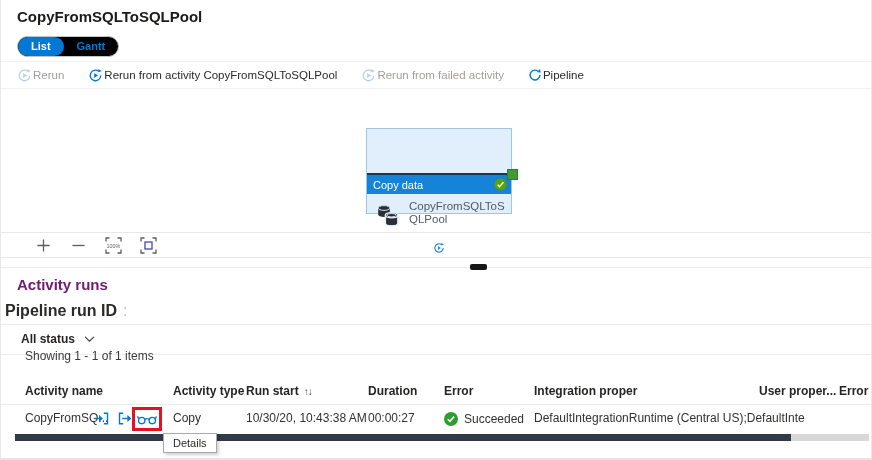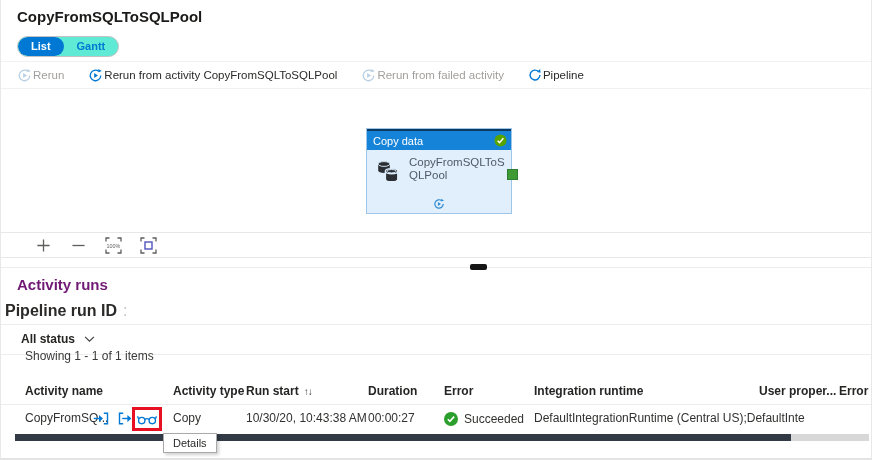--- a/index.html
+++ b/index.html
@@ -7,39 +7,39 @@
   .app {
     position:relative; width:872px; height:460px; background:#fff;
     font-family:"Liberation Sans","DejaVu Sans",sans-serif; color:#323130;
     overflow:hidden; border-left:1px solid #e8e8e8; border-right:1px solid #e8e8e8;
     border-bottom:2px solid #e3e3e3;
   }
   .page-title { position:absolute; top:8px; left:16px; font-size:15px; font-weight:700; color:#1c1b1a; }
 
   
   .view-tabs { position:absolute; top:36px; left:16px; height:21px; display:flex;
-    border:1px solid #c3c3c3; border-radius:11px; background:#5eead4; overflow:hidden; }
+    border:1px solid #c3c3c3; border-radius:11px; background:#000000; overflow:hidden; }
   .vtab { font-size:11px; font-weight:600; line-height:19px; padding:0 13px; color:var(--accent,#0078d4); cursor:pointer; }
   .vtab.active { background:var(--accent,#0078d4); color:#fff; border-radius:10px; }
 
   
   .toolbar { position:absolute; top:61px; left:0; right:0; height:28px;
     border-top:1px solid #f1f1f1; border-bottom:1px solid #f1f1f1;
     display:flex; align-items:center; padding-left:16px; gap:24px; font-size:11.5px; }
   .tb-item { display:flex; align-items:center; gap:1px; color:#2b2a29; white-space:nowrap; cursor:pointer; }
   .tb-item .ic { display:inline-flex; color:var(--accent,#0078d4); }
   .tb-item.disabled { color:#a19f9d; cursor:default; }
   .tb-item.disabled .ic { color:#b9cfe3; }
 
   
   .canvas { position:absolute; top:90px; left:0; right:0; height:142px; background:#fff; }
   .node { position:absolute; left:365px; top:38px; width:146px; height:86px;
     border:1px solid var(--node-border,#9dc6e8); background:var(--node-body,#e0effb); }
   .node-header { height:21px; background:var(--node-header,#1584d8); border-top:2px solid #0c3a61;
-    display:flex; align-items:center; padding:0 4px 0 6px; color:#fff; font-size:11px; }
+    display:flex; align-items:center; padding:0 4px 0 6px; color:#fff; font-size:11px;margin-top:44px; }
   .node-check { margin-left:auto; display:inline-flex; color:var(--node-check-green,#57a300); }
   .node-body { position:relative; height:63px; }
   .db-icon { position:absolute; left:8px; top:9px; }
   .node-name { position:absolute; left:42px; top:6px; width:100px; font-size:11.5px;
     line-height:13px; color:#4f5b66; word-break:break-all; }
   .node-rerun { position:absolute; bottom:3px; left:50%; transform:translateX(-50%);
     display:inline-flex; color:#2f8ad0; }
   .node-port { position:absolute; right:-7px; top:40px; width:11px; height:11px;
     background:var(--connector-green,#3f9c35); border:1px solid #2e7d32; }
 
@@ -232,21 +232,21 @@
   <div class="divider div-b"></div>
 
   <div class="showing">Showing 1 - 1 of 1 items</div>
 
   <div class="thead">
     <span class="th c0">Activity name</span>
     <span class="th c1">Activity type</span>
     <span class="th c2"><span>Run start</span><span class="sort">↑↓</span></span>
     <span class="th c3">Duration</span>
     <span class="th c4">Error</span>
-    <span class="th c5">Integration runtime</span>
+    <span class="th c5">Integration proper</span>
     <span class="th c6">User proper...</span>
     <span class="th c7">Error</span>
   </div>
 
   <div class="divider div-c"></div>
 
   <div class="trow">
     <span class="td c0">CopyFromSQ...</span>
     <span class="row-icon icon-in">
       <svg width="17" height="15" viewBox="0 0 17 15">

